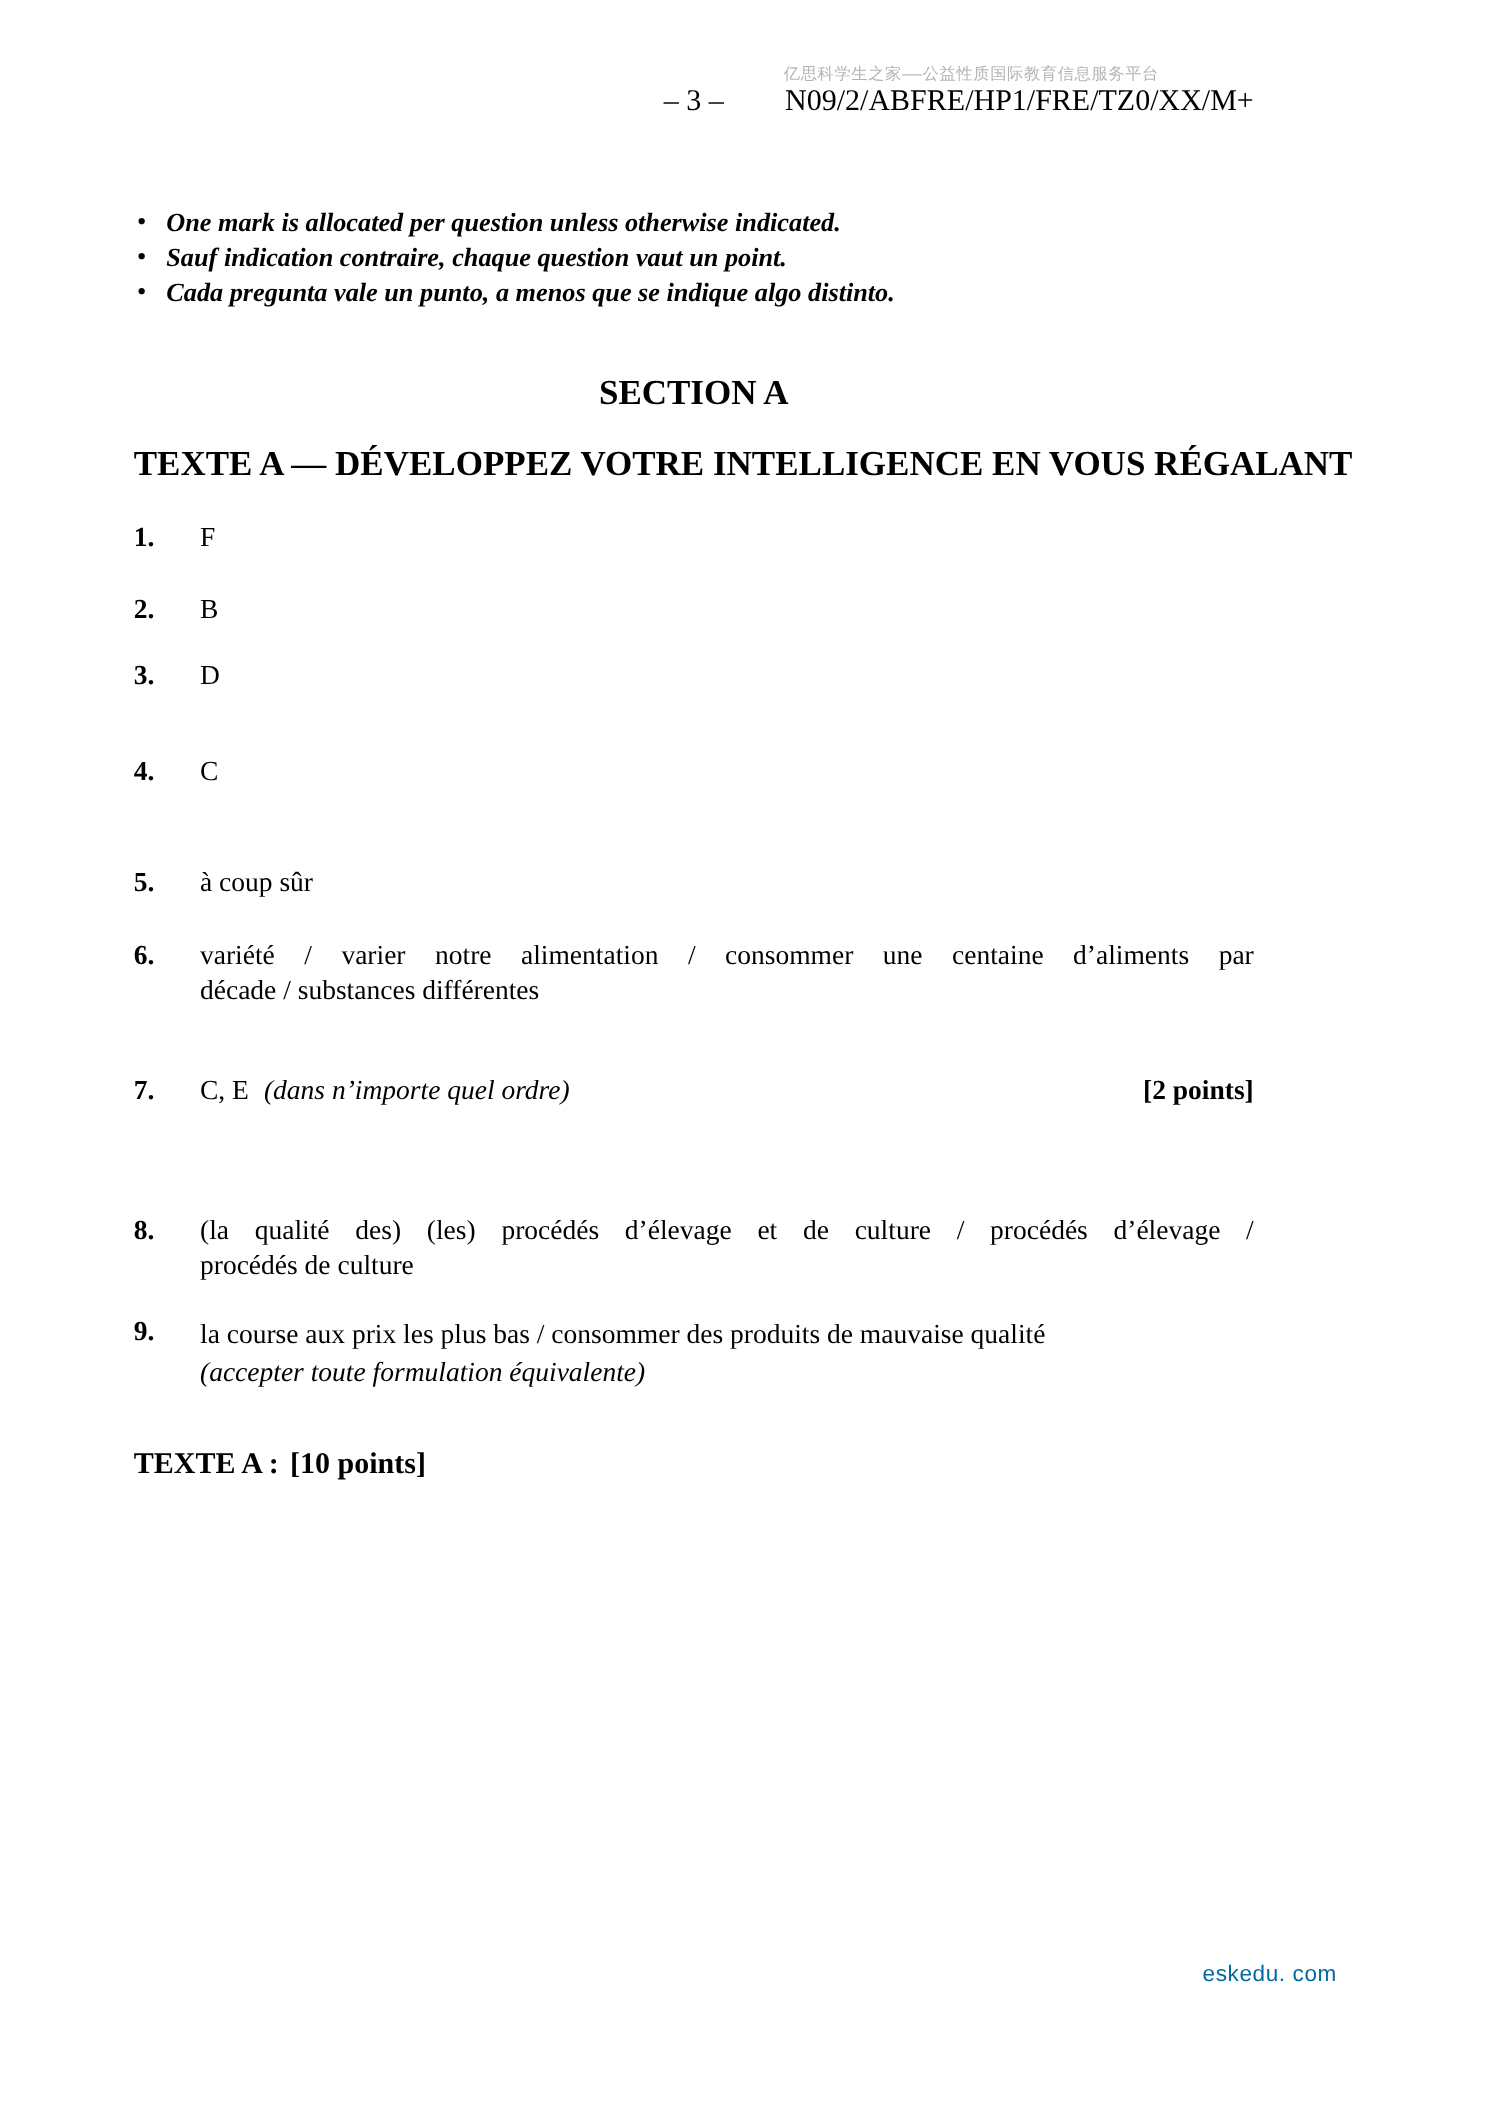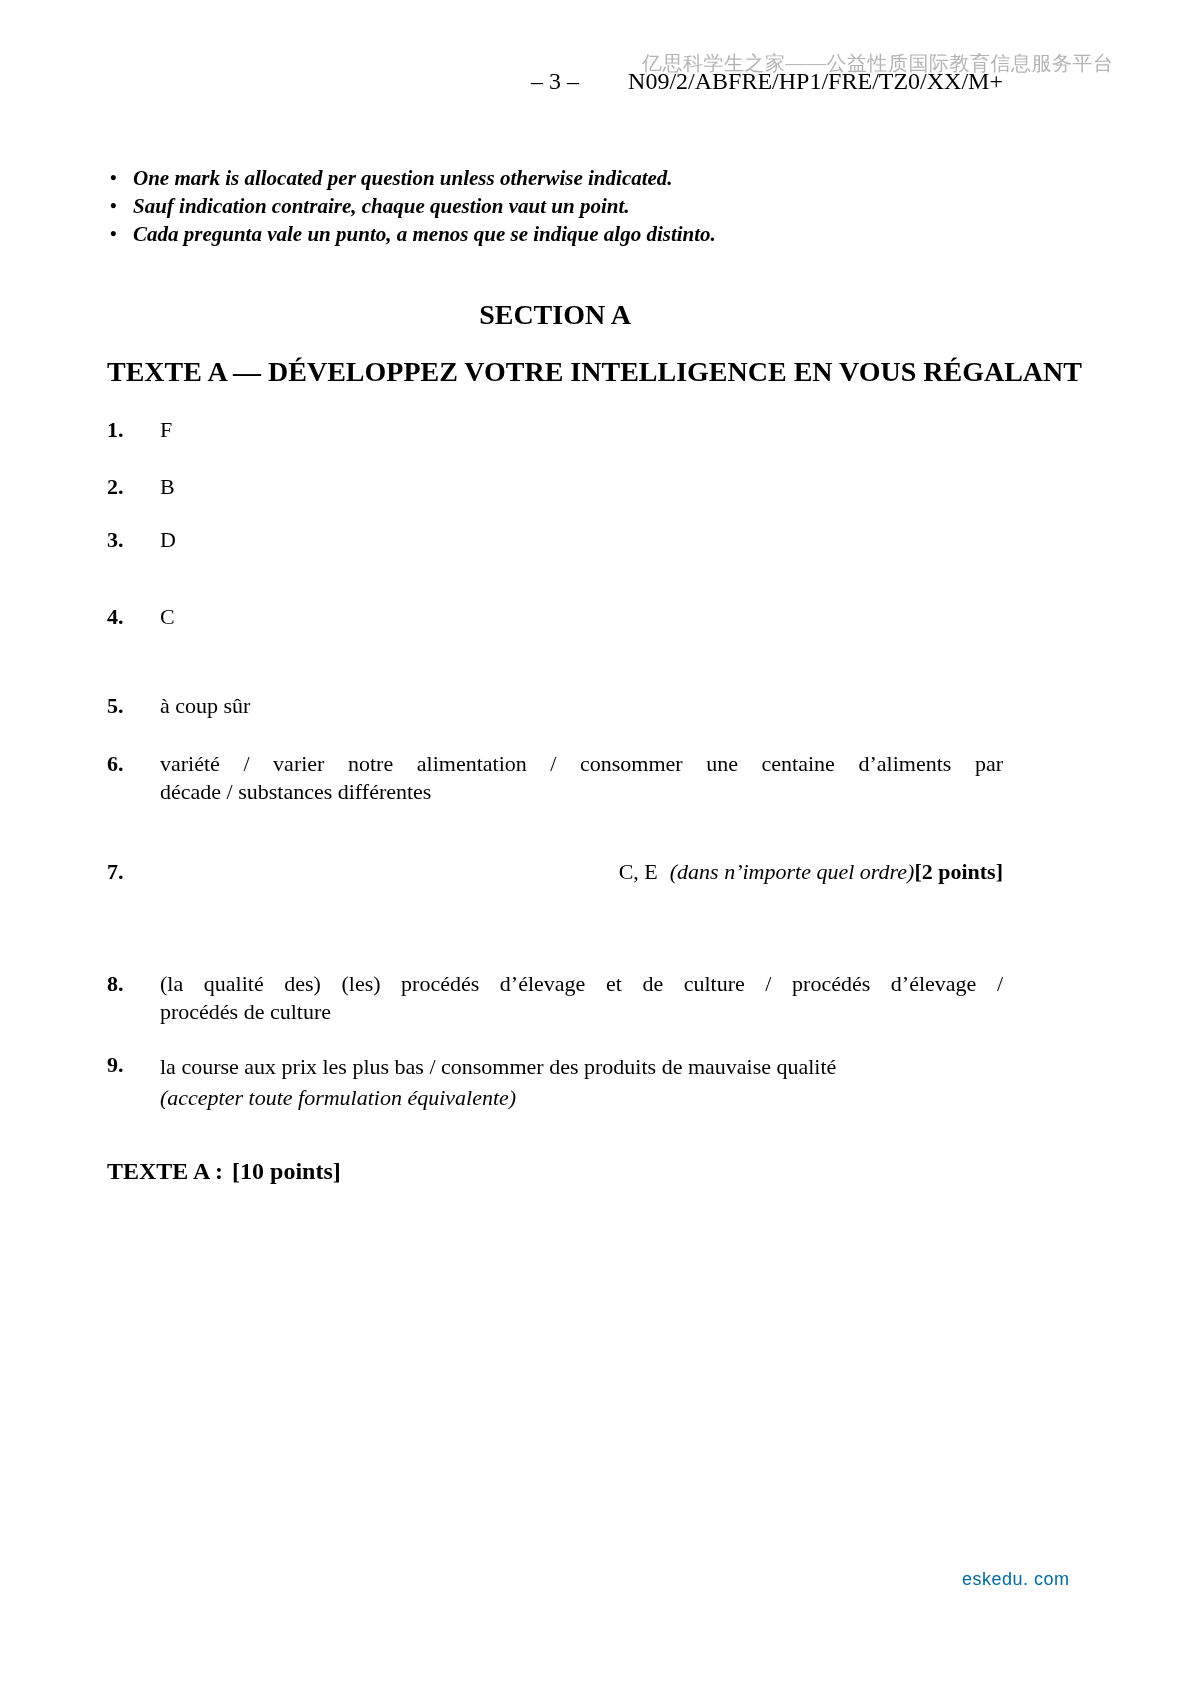--- a/index.html
+++ b/index.html
@@ -5,23 +5,23 @@
   html,body{margin:0;padding:0;background:#ffffff;}
   .page{
     position:relative;
     width:1191px;height:1685px;
     background:#ffffff;
     font-family:"Liberation Serif", serif;
     color:#000000;
     overflow:hidden;
   }
   .cn-watermark{
-    position:absolute;top:50px;left:642px;
-    font-family:Liberation Serif, serif;
-    font-size:20px;color:#b4b4b4;letter-spacing:.5px;
+    position:absolute;top:50px;left:627px;
+    font-family:Liberation Mono, monospace;
+    font-size:13px;color:#b4b4b4;letter-spacing:.5px;
     white-space:nowrap;
   }
   .page-number{
     position:absolute;top:68px;left:107px;width:896px;
     text-align:center;font-size:24px;
   }
   .exam-code{
     position:absolute;top:68px;right:188px;
     font-size:24px;white-space:nowrap;
   }
@@ -41,21 +41,21 @@
     font-size:28px;font-weight:bold;white-space:nowrap;
   }
   .q{
     position:absolute;left:107px;width:896px;
     display:flex;font-size:22px;line-height:28px;
   }
   .q .num{flex:0 0 53px;font-weight:bold;}
   .q .body{flex:1 1 auto;min-width:0;}
   .just{text-align:justify;text-align-last:justify;}
   .note{font-style:italic;}
-  .q7body{display:flex;justify-content:flex-end;align-items:baseline;}
+  .q7body{display:flex;justify-content:space-between;align-items:baseline;}
   .q7body .note{margin-left:12px;}
   .points{font-weight:bold;white-space:nowrap;}
   .q9line{line-height:31px;}
   .texte-total{
     position:absolute;top:1158px;left:107px;width:896px;
     text-align:left;font-size:24px;font-weight:bold;
   }
   .texte-total .points{margin-left:9px;}
   .eskedu-watermark{
     position:absolute;top:1569px;left:962px;

